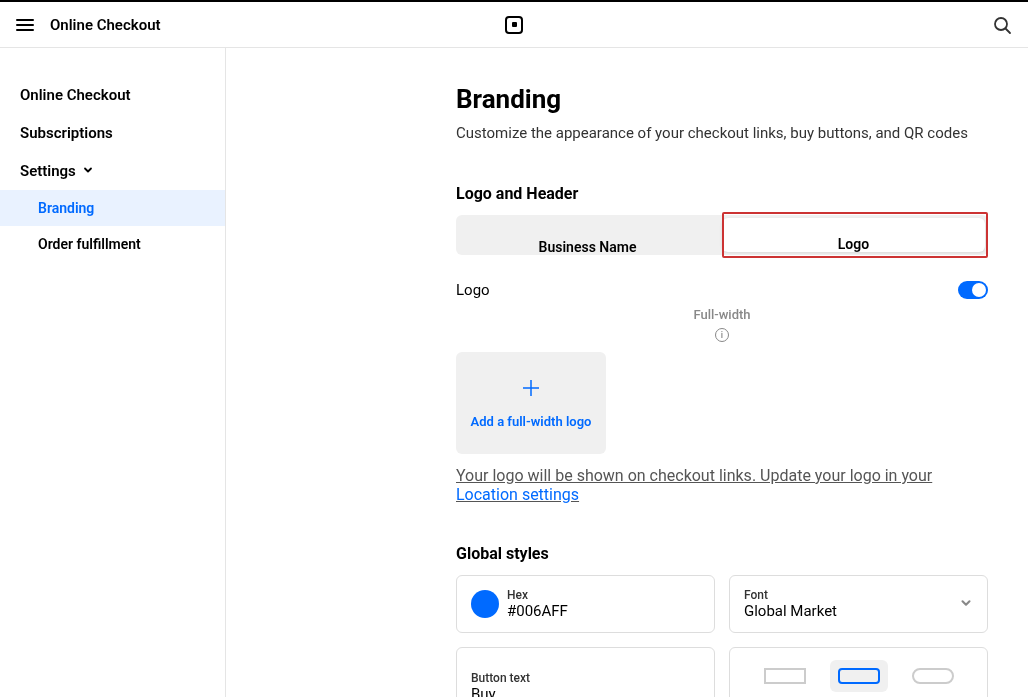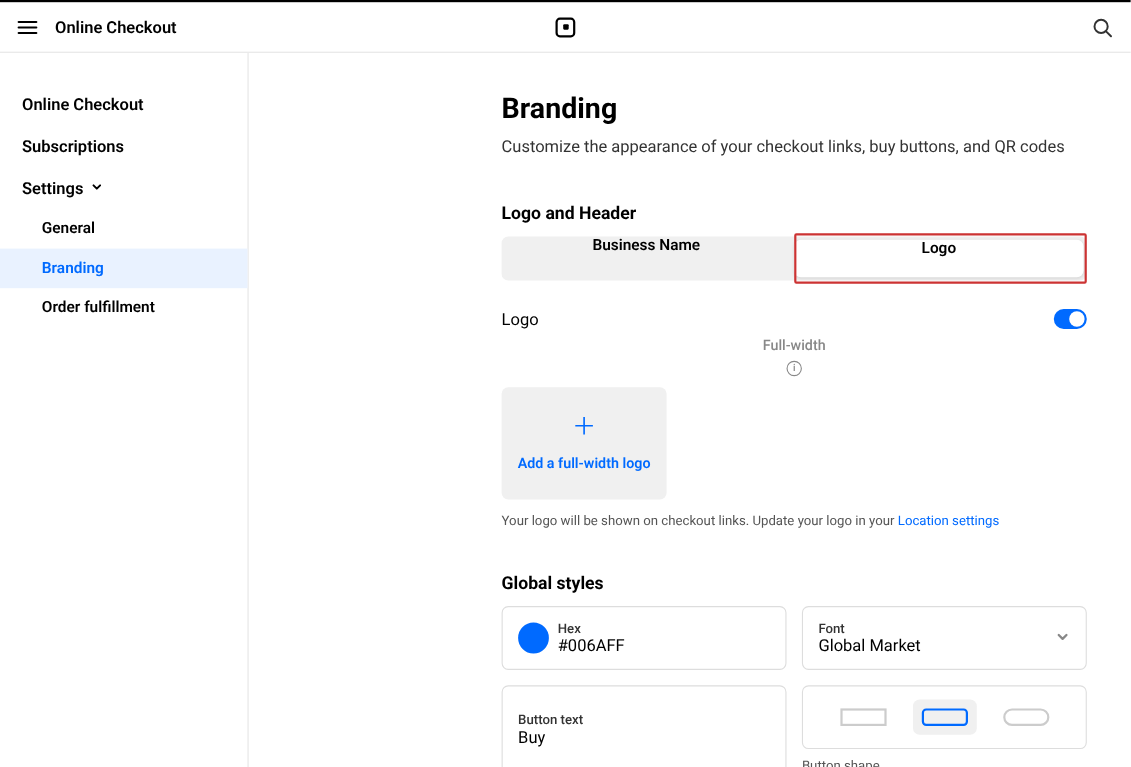--- a/index.html
+++ b/index.html
@@ -123,21 +123,21 @@
       display: flex;
       background: #f0f0f0;
       border-radius: 6px;
       height: 40px;
       margin-bottom: 26px;
       position: relative;
     }
     .segmented-option {
       flex: 1;
       display: flex;
-      align-items: flex-start;
+      align-items: flex-end;
       justify-content: center;
       font-size: 14px;
       font-weight: 600;
       cursor: pointer;
     }
     .segmented-option.selected {
       background: #fff;
       border-radius: 6px;
       margin: 3px;
       box-shadow: 0 1px 3px rgba(0,0,0,0.1);
@@ -216,24 +216,25 @@
       color: #006aff;
       font-size: 22px;
       font-weight: 300;
     }
     .upload-text {
       color: #006aff;
       font-size: 13px;
       font-weight: 600;
     }
     .hint-text {
-      font-size: 12px;
+      font-size: 16px;
       color: #555;
       margin-top: 12px;
       margin-bottom: 40px;
+      text-decoration: underline;
     }
     .hint-text a {
       color: #006aff;
       text-decoration: none;
     }
     .styles-grid {
       display: grid;
       grid-template-columns: 1fr 1fr;
       gap: 14px;
     }
@@ -343,23 +344,20 @@
     <div class="sidebar-item">
       <span>Subscriptions</span>
     </div>
     <div class="sidebar-item">
       <span>Settings</span>
       <span class="chevron-down">
         <svg width="12" height="12" viewBox="0 0 12 12">
             <path d="M3 4.5 L6 7.5 L9 4.5" stroke="#000" stroke-width="1.8" fill="none" stroke-linecap="round" stroke-linejoin="round"></path>
           </svg>
       </span>
-    </div>
-    <div class="sidebar-item sub">
-      <span>General</span>
     </div>
     <div class="sidebar-item sub active">
       <span>Branding</span>
     </div>
     <div class="sidebar-item sub">
       <span>Order fulfillment</span>
     </div>
   </div>
 
   <div class="main">

